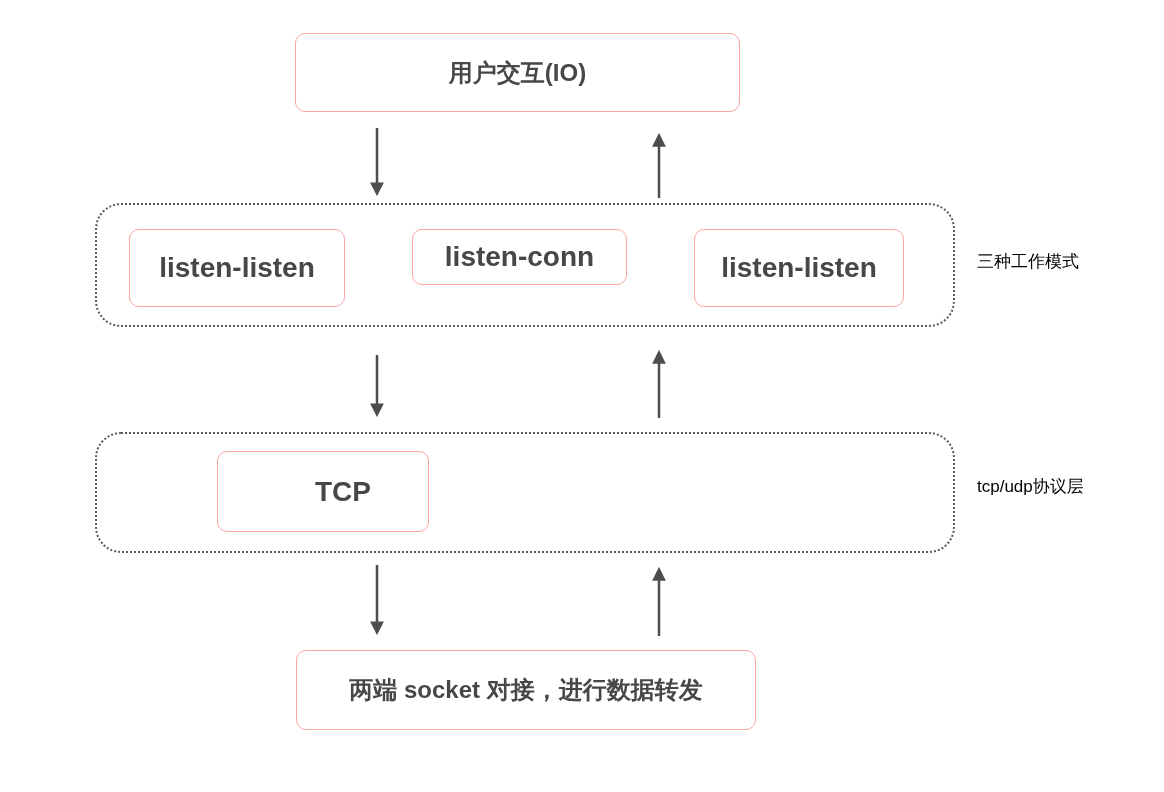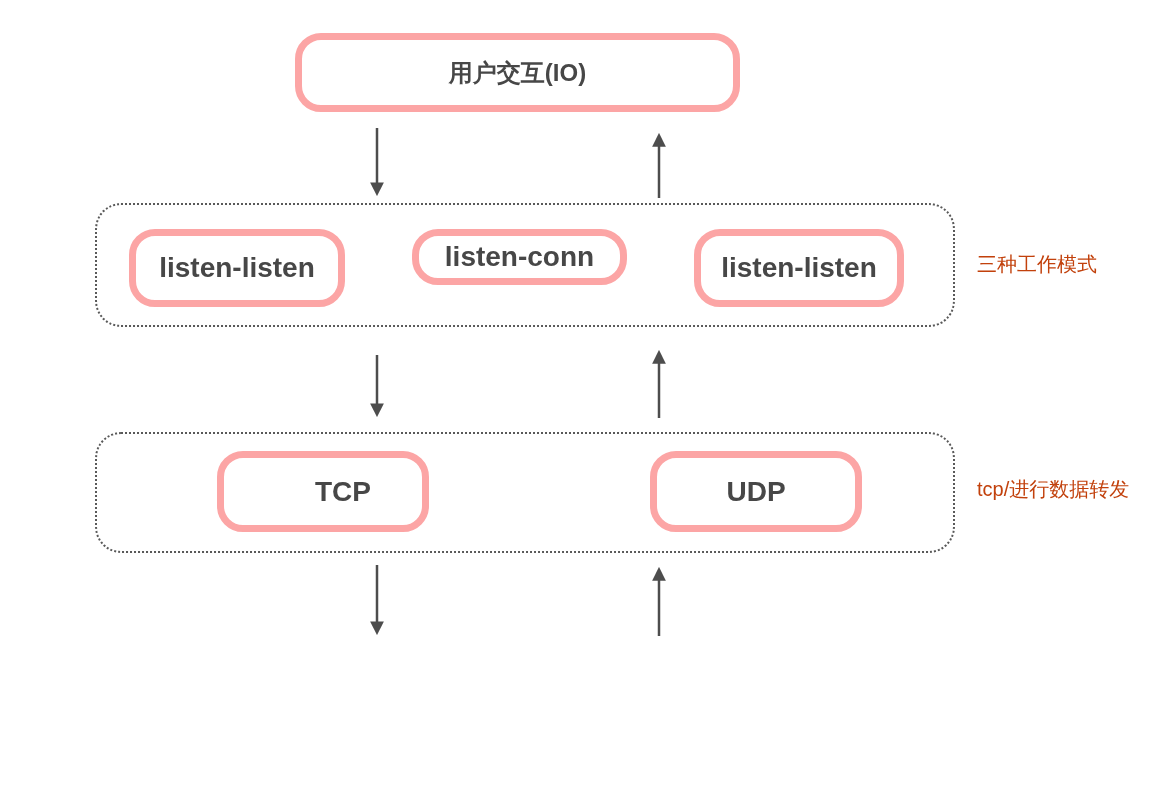--- a/index.html
+++ b/index.html
@@ -9,22 +9,22 @@
   .canvas {
     position: relative;
     width: 1164px;
     height: 792px;
     background: #ffffff;
     overflow: hidden;
   }
 
   .node {
     position: absolute;
-    border: 7px solid #fca5a5;
-    border-radius: 26px;
+    border: 1px solid #fca5a5;
+    border-radius: 10px;
     background: #ffffff;
     display: flex;
     align-items: center;
     justify-content: center;
     color: #474747;
     font-weight: bold;
     font-size: 24px;
     text-align: center;
     white-space: nowrap;
   }
@@ -35,22 +35,22 @@
     border-radius: 26px;
     background: transparent;
   }
 
   .band .node {
     font-size: 28px;
   }
 
   .side-label {
     position: absolute;
-    color: #c2410c;
-    font-size: 20px;
+    color: #000000;
+    font-size: 17px;
     font-weight: normal;
     white-space: nowrap;
     line-height: 1.1;
   }
 
   .arrows-layer {
     position: absolute;
     left: 0; top: 0;
     width: 1164px;
     height: 792px;
@@ -89,26 +89,26 @@
     <div class="node" id="mode-box-2">
       <span>listen-listen</span>
     </div>
   </div>
   <div class="side-label" id="label-modes">三种工作模式</div>
 
   <div class="band" id="band-proto">
     <div class="node" id="proto-box-0">
       <span>TCP</span>
     </div>
-    <div class="node" id="proto-box-1">
-      <span>UDP</span>
-    </div>
   </div>
-  <div class="side-label" id="label-proto">tcp/进行数据转发</div>
+  <div class="side-label" id="label-proto">tcp/udp协议层</div>
 
+  <div class="node" id="bottom-box">
+    <span>两端 socket 对接，进行数据转发</span>
+  </div>
 
   <svg class="arrows-layer" viewBox="0 0 1164 792" xmlns="http://www.w3.org/2000/svg">
     <defs>
       <marker id="arrowhead" viewBox="0 0 10 10" refX="7" refY="5" markerWidth="5.5" markerHeight="5.5" orient="auto">
         <path d="M0,0 L10,5 L0,10 z" fill="#4d4d4d"></path>
       </marker>
     </defs>
     <line x1="377" y1="128" x2="377" y2="192" stroke="#4d4d4d" stroke-width="2.5" marker-end="url(#arrowhead)"></line>
     <line x1="659" y1="198" x2="659" y2="137" stroke="#4d4d4d" stroke-width="2.5" marker-end="url(#arrowhead)"></line>
     <line x1="377" y1="355" x2="377" y2="413" stroke="#4d4d4d" stroke-width="2.5" marker-end="url(#arrowhead)"></line>

